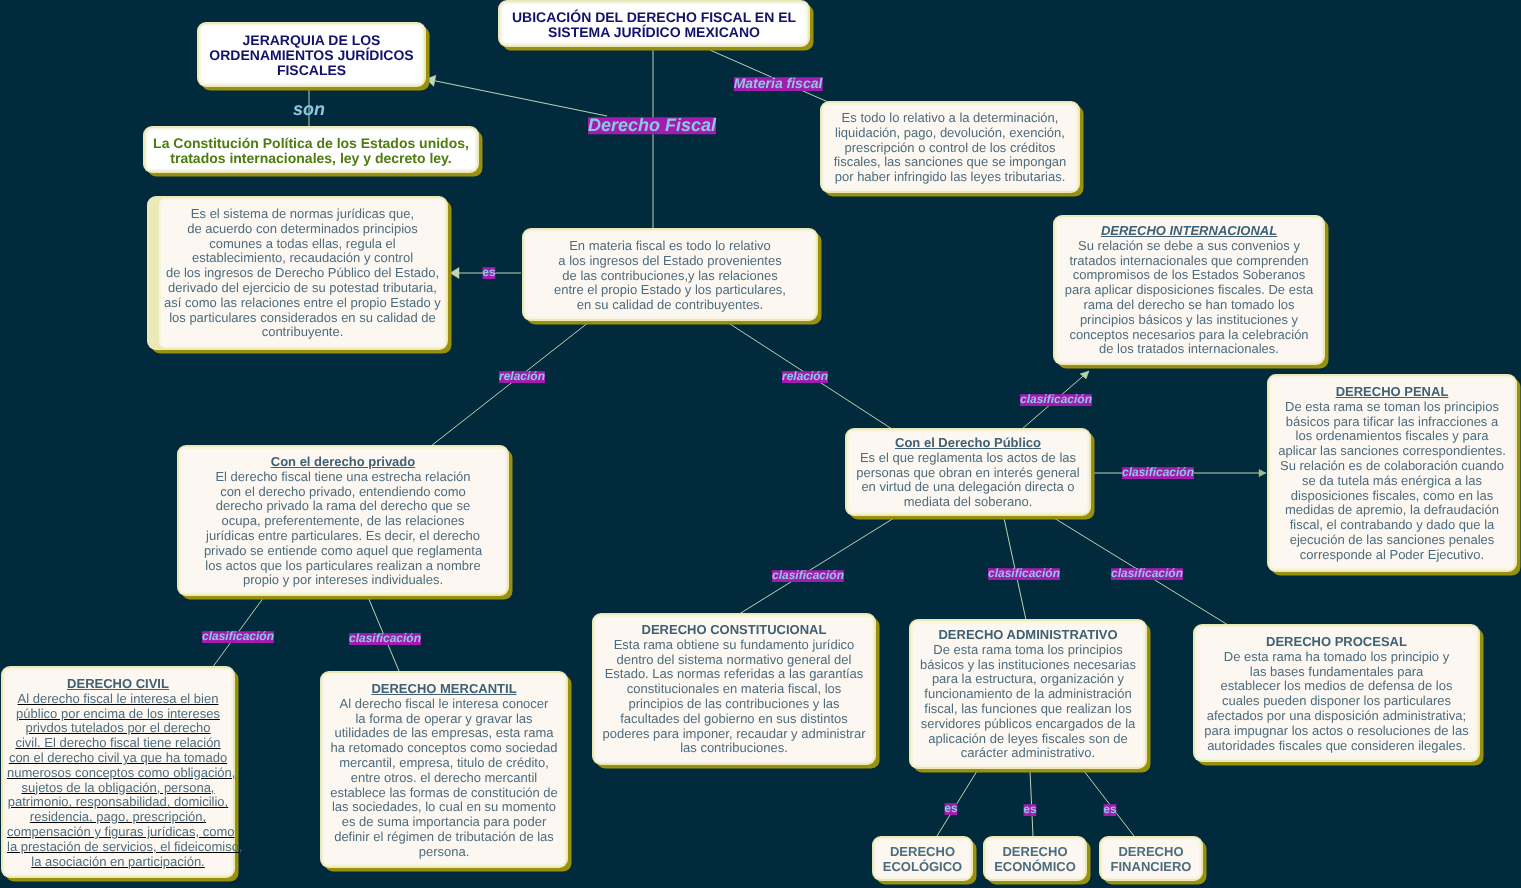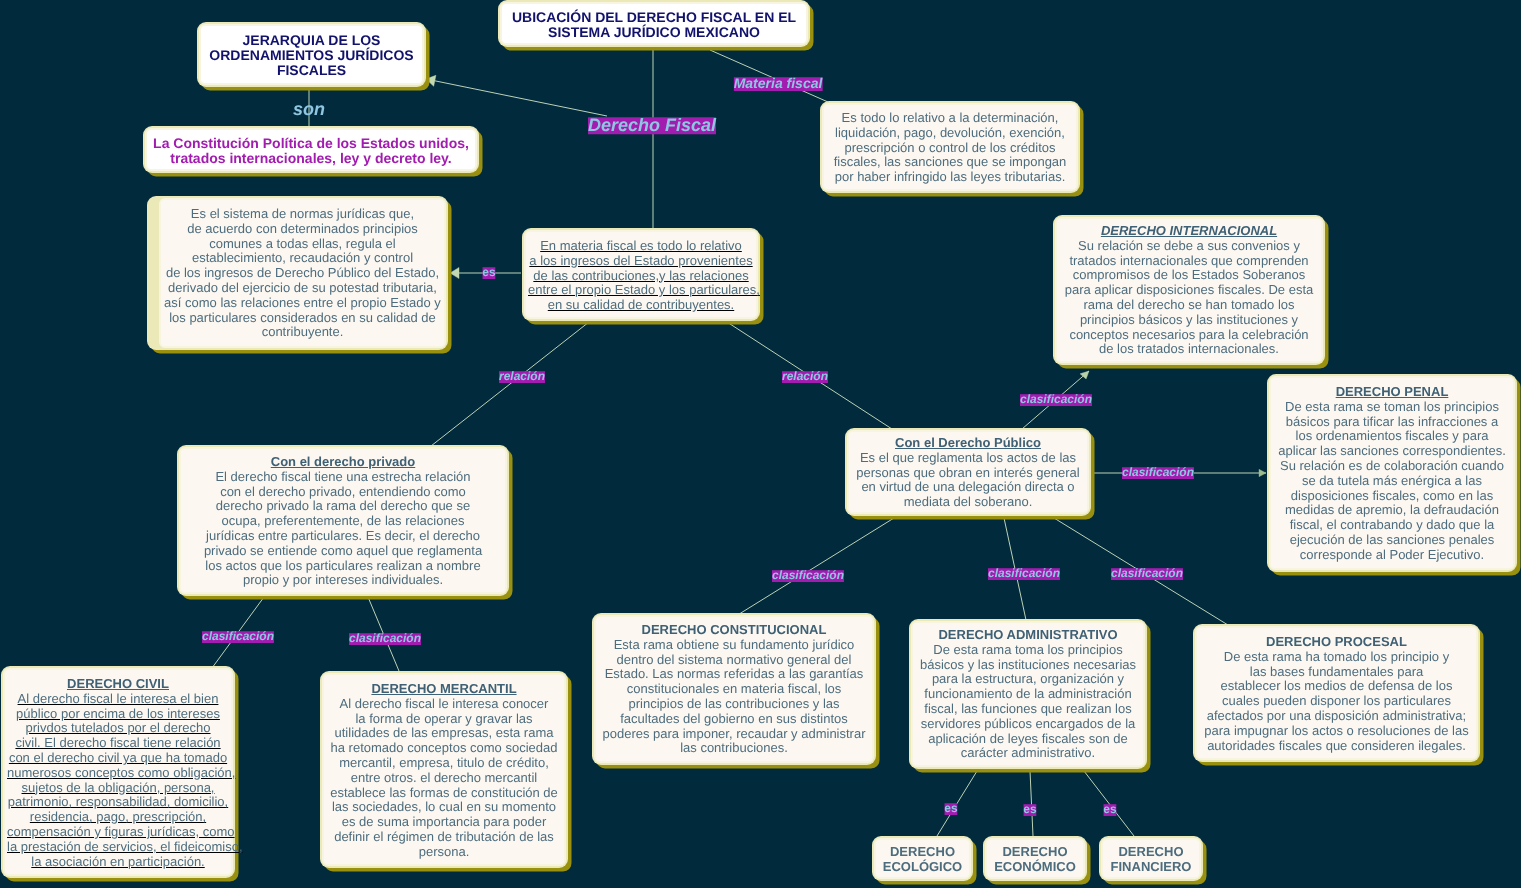--- a/index.html
+++ b/index.html
@@ -31,21 +31,21 @@
     display:flex;align-items:center;justify-content:center;
     padding:2px 2px 0 2px;
     text-align:center;
   }
   .node.white > .inner{background:#FFFFFF;}
   .ntext{display:block;width:100%;line-height:14.8px;will-change:transform;transform:translateZ(0);}
   .ntext .ln{display:block;white-space:nowrap;}
   .ntext .hd{white-space:nowrap;}
 
   .t-title{color:#12126D;font-weight:bold;font-size:14px;}
-  .t-gray{color:#a21caf;font-weight:bold;font-size:14px;}
+  .t-gray{color:#4d7c0f;font-weight:bold;font-size:14px;}
   .t-body{color:#4D6C7E;font-size:13px;}
   .t-body .hd{display:block;font-weight:bold;text-decoration:underline;color:#3F6075;}
   .t-body .hd.plain{text-decoration:none;}
   .t-body .hd.ital{font-style:italic;}
   .t-small{color:#4D6C7E;font-weight:bold;font-size:13px;line-height:14.8px;}
 
   .lbl{
     position:absolute;
     color:#8EC6E2;
     font-style:italic;
@@ -129,21 +129,21 @@
           <span class="ln">comunes a todas ellas, regula el</span>
           <span class="ln">establecimiento, recaudación y control</span>
           <span class="ln">de los ingresos de Derecho Público del Estado,</span>
           <span class="ln">derivado del ejercicio de su potestad tributaria,</span>
           <span class="ln">así como las relaciones entre el propio Estado y</span>
           <span class="ln">los particulares considerados en su calidad de</span>
           <span class="ln">contribuyente.</span>
         </span>
       </div>
     </div>
-  <div class="node" style="left:522px;top:228px;width:238px;height:93px;text-decoration:underline;">
+  <div class="node" style="left:522px;top:228px;width:296px;height:93px;">
       <div class="inner">
         <span class="ntext t-body">
           <span class="ln">En materia fiscal es todo lo relativo</span>
           <span class="ln">a los ingresos del Estado provenientes</span>
           <span class="ln">de las contribuciones,y las relaciones</span>
           <span class="ln">entre el propio Estado y los particulares,</span>
           <span class="ln">en su calidad de contribuyentes.</span>
         </span>
       </div>
     </div>

